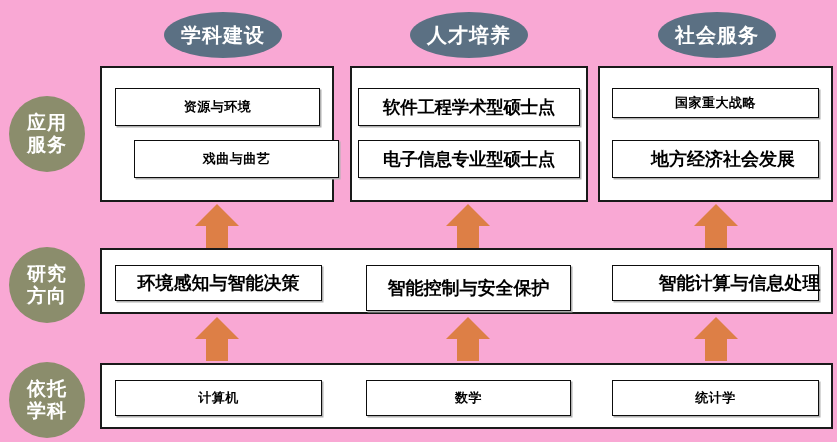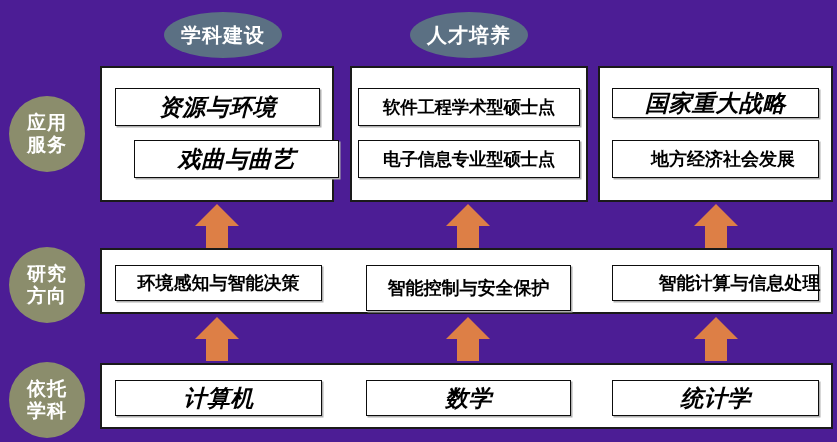--- a/index.html
+++ b/index.html
@@ -7,21 +7,21 @@
     padding: 0;
     background: #ffffff;
   }
   body {
     font-family: "DejaVu Sans", "Liberation Sans", sans-serif;
   }
   #canvas {
     position: relative;
     width: 837px;
     height: 442px;
-    background: #4c1d95;
+    background: #f9a8d4;
     overflow: hidden;
   }
 
   
   .pill {
     position: absolute;
     display: flex;
     align-items: center;
     justify-content: center;
     border-radius: 50%;
@@ -67,21 +67,21 @@
     border: 1.5px solid #0d0d0d;
     background: #ffffff;
     display: flex;
     align-items: center;
     justify-content: center;
     color: #000000;
     font-weight: 700;
     white-space: nowrap;
     box-shadow: 1.5px 1.5px 0 0 #b0b0b0;
   }
-  .item-lg { font-size: 23px; letter-spacing: 0.5px; font-style: italic; }
+  .item-lg { font-size: 13px; letter-spacing: 0.5px; }
   .item-md { font-size: 18px; letter-spacing: 0px; }
   .item-sm { font-size: 17.5px; letter-spacing: -0.3px; }
 
   
   .arrow {
     position: absolute;
     width: 46px;
     height: 46px;
   }
   .arrow svg { display: block; width: 100%; height: 100%; }
@@ -89,20 +89,23 @@
 </head>
 <body>
 
 <div id="canvas">
 
   <div class="pill" style="left:164px; top:12px; width:118px; height:46px;">
     <span>学科建设</span>
   </div>
   <div class="pill" style="left:410px; top:12px; width:118px; height:46px;">
     <span>人才培养</span>
+  </div>
+  <div class="pill" style="left:658px; top:12px; width:118px; height:46px;">
+    <span>社会服务</span>
   </div>
 
   <div class="row-badge" style="left:9px; top:96px;">
     <span>应用</span>
     <span>服务</span>
   </div>
   <div class="row-badge" style="left:9px; top:247px;">
     <span>研究</span>
     <span>方向</span>
   </div>

